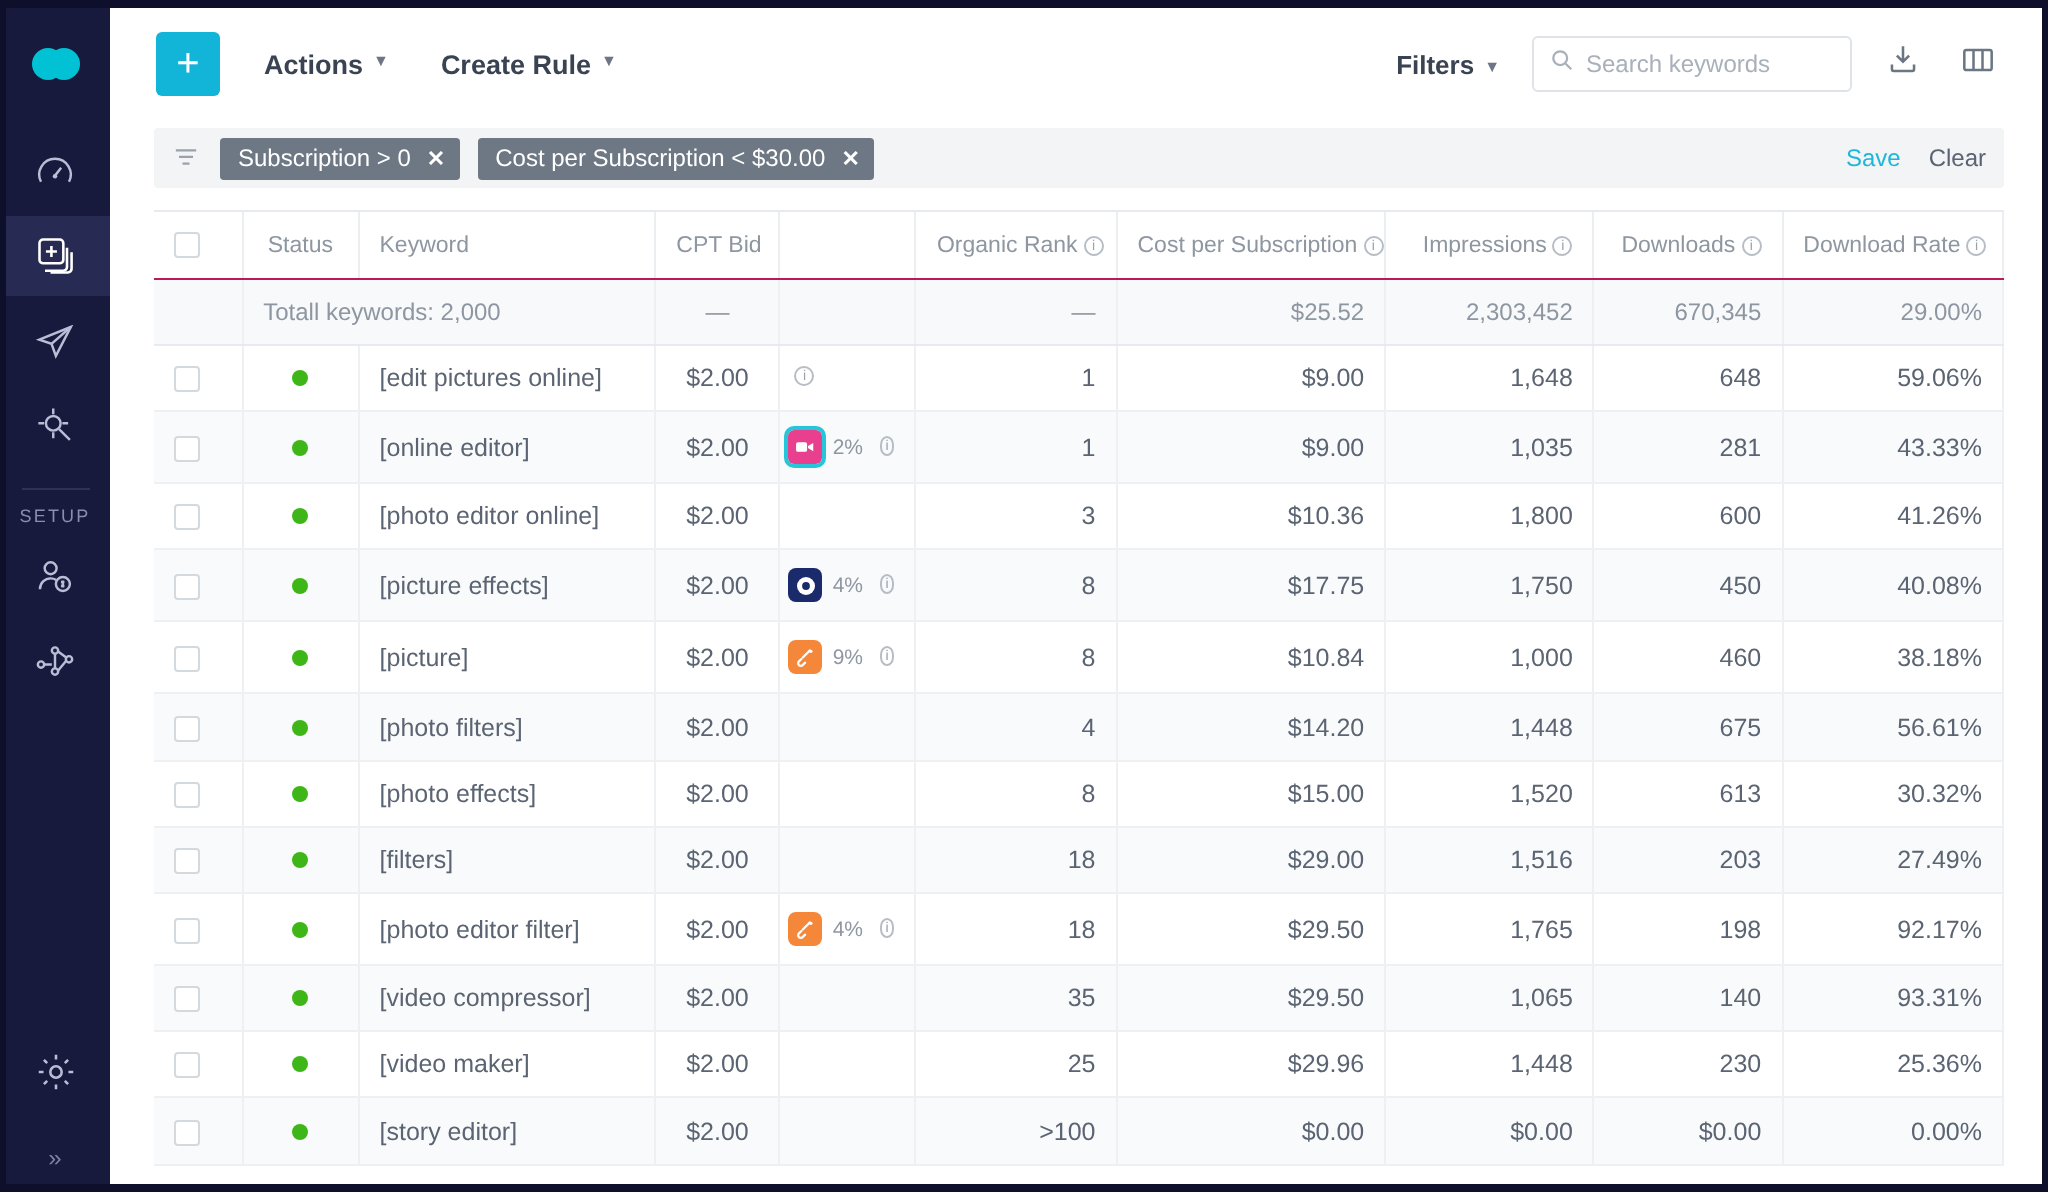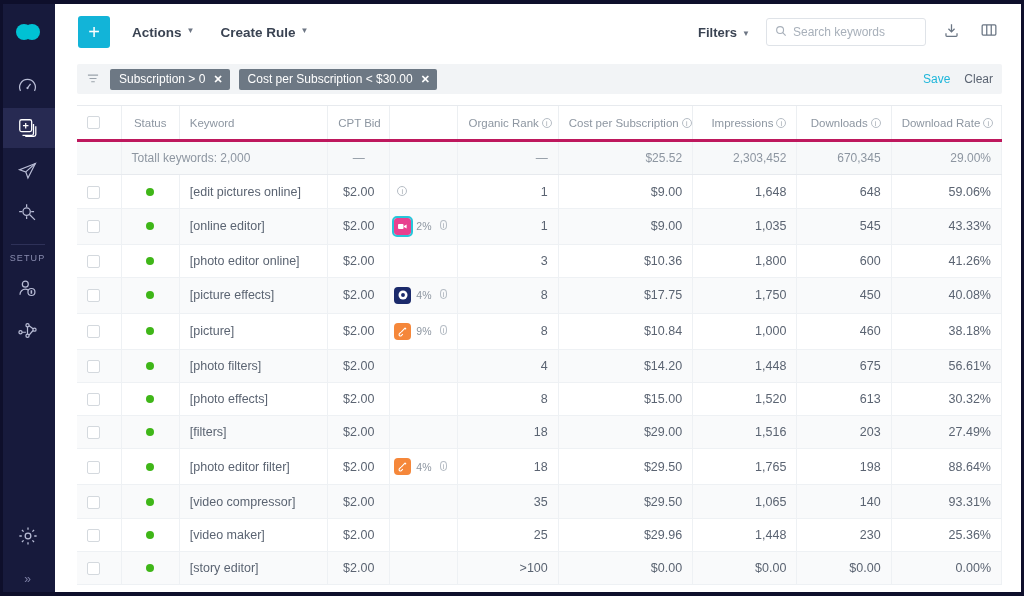--- a/index.html
+++ b/index.html
@@ -206,21 +206,21 @@
   table {
     width: 100%;
     border-collapse: collapse;
     table-layout: fixed;
   }
   th {
     font-size: 11.5px;
     font-weight: normal;
     color: #8d96a1;
     padding: 10px 10px;
-    border-bottom: 3px solid #be185d;
+    border-bottom: 1px solid #be185d;
     border-right: 1px solid #eceff2;
     text-align: right;
     white-space: nowrap;
     vertical-align: middle;
     background: #fff;
   }
   th.c-check, th.c-status, th.c-kw { text-align: left; }
   th.c-status, th.c-cpt { text-align: center; }
   td {
     font-size: 12.5px;
@@ -548,21 +548,21 @@
                       <path d="M10.2 7.2 14 5v6l-3.8-2.2z"></path>
                     </svg>
                   </span>
                   <span class="app-pct">2%</span>
                   <i class="info-i">i</i>
                 </div>
               </td>
               <td>1</td>
               <td>$9.00</td>
               <td>1,035</td>
-              <td>545</td>
+              <td>281</td>
               <td>43.33%</td>
             </tr>
             <tr class="">
               <td class="c-check"><span class="cb"></span></td>
               <td class="c-status"><span class="status-dot"></span></td>
               <td class="c-kw">[photo editor online]</td>
               <td class="c-cpt">$2.00</td>
               <td></td>
               <td>3</td>
               <td>$10.36</td>
@@ -668,21 +668,21 @@
                     </svg>
                   </span>
                   <span class="app-pct">4%</span>
                   <i class="info-i">i</i>
                 </div>
               </td>
               <td>18</td>
               <td>$29.50</td>
               <td>1,765</td>
               <td>198</td>
-              <td>88.64%</td>
+              <td>92.17%</td>
             </tr>
             <tr class="row-alt">
               <td class="c-check"><span class="cb"></span></td>
               <td class="c-status"><span class="status-dot"></span></td>
               <td class="c-kw">[video compressor]</td>
               <td class="c-cpt">$2.00</td>
               <td></td>
               <td>35</td>
               <td>$29.50</td>
               <td>1,065</td>

